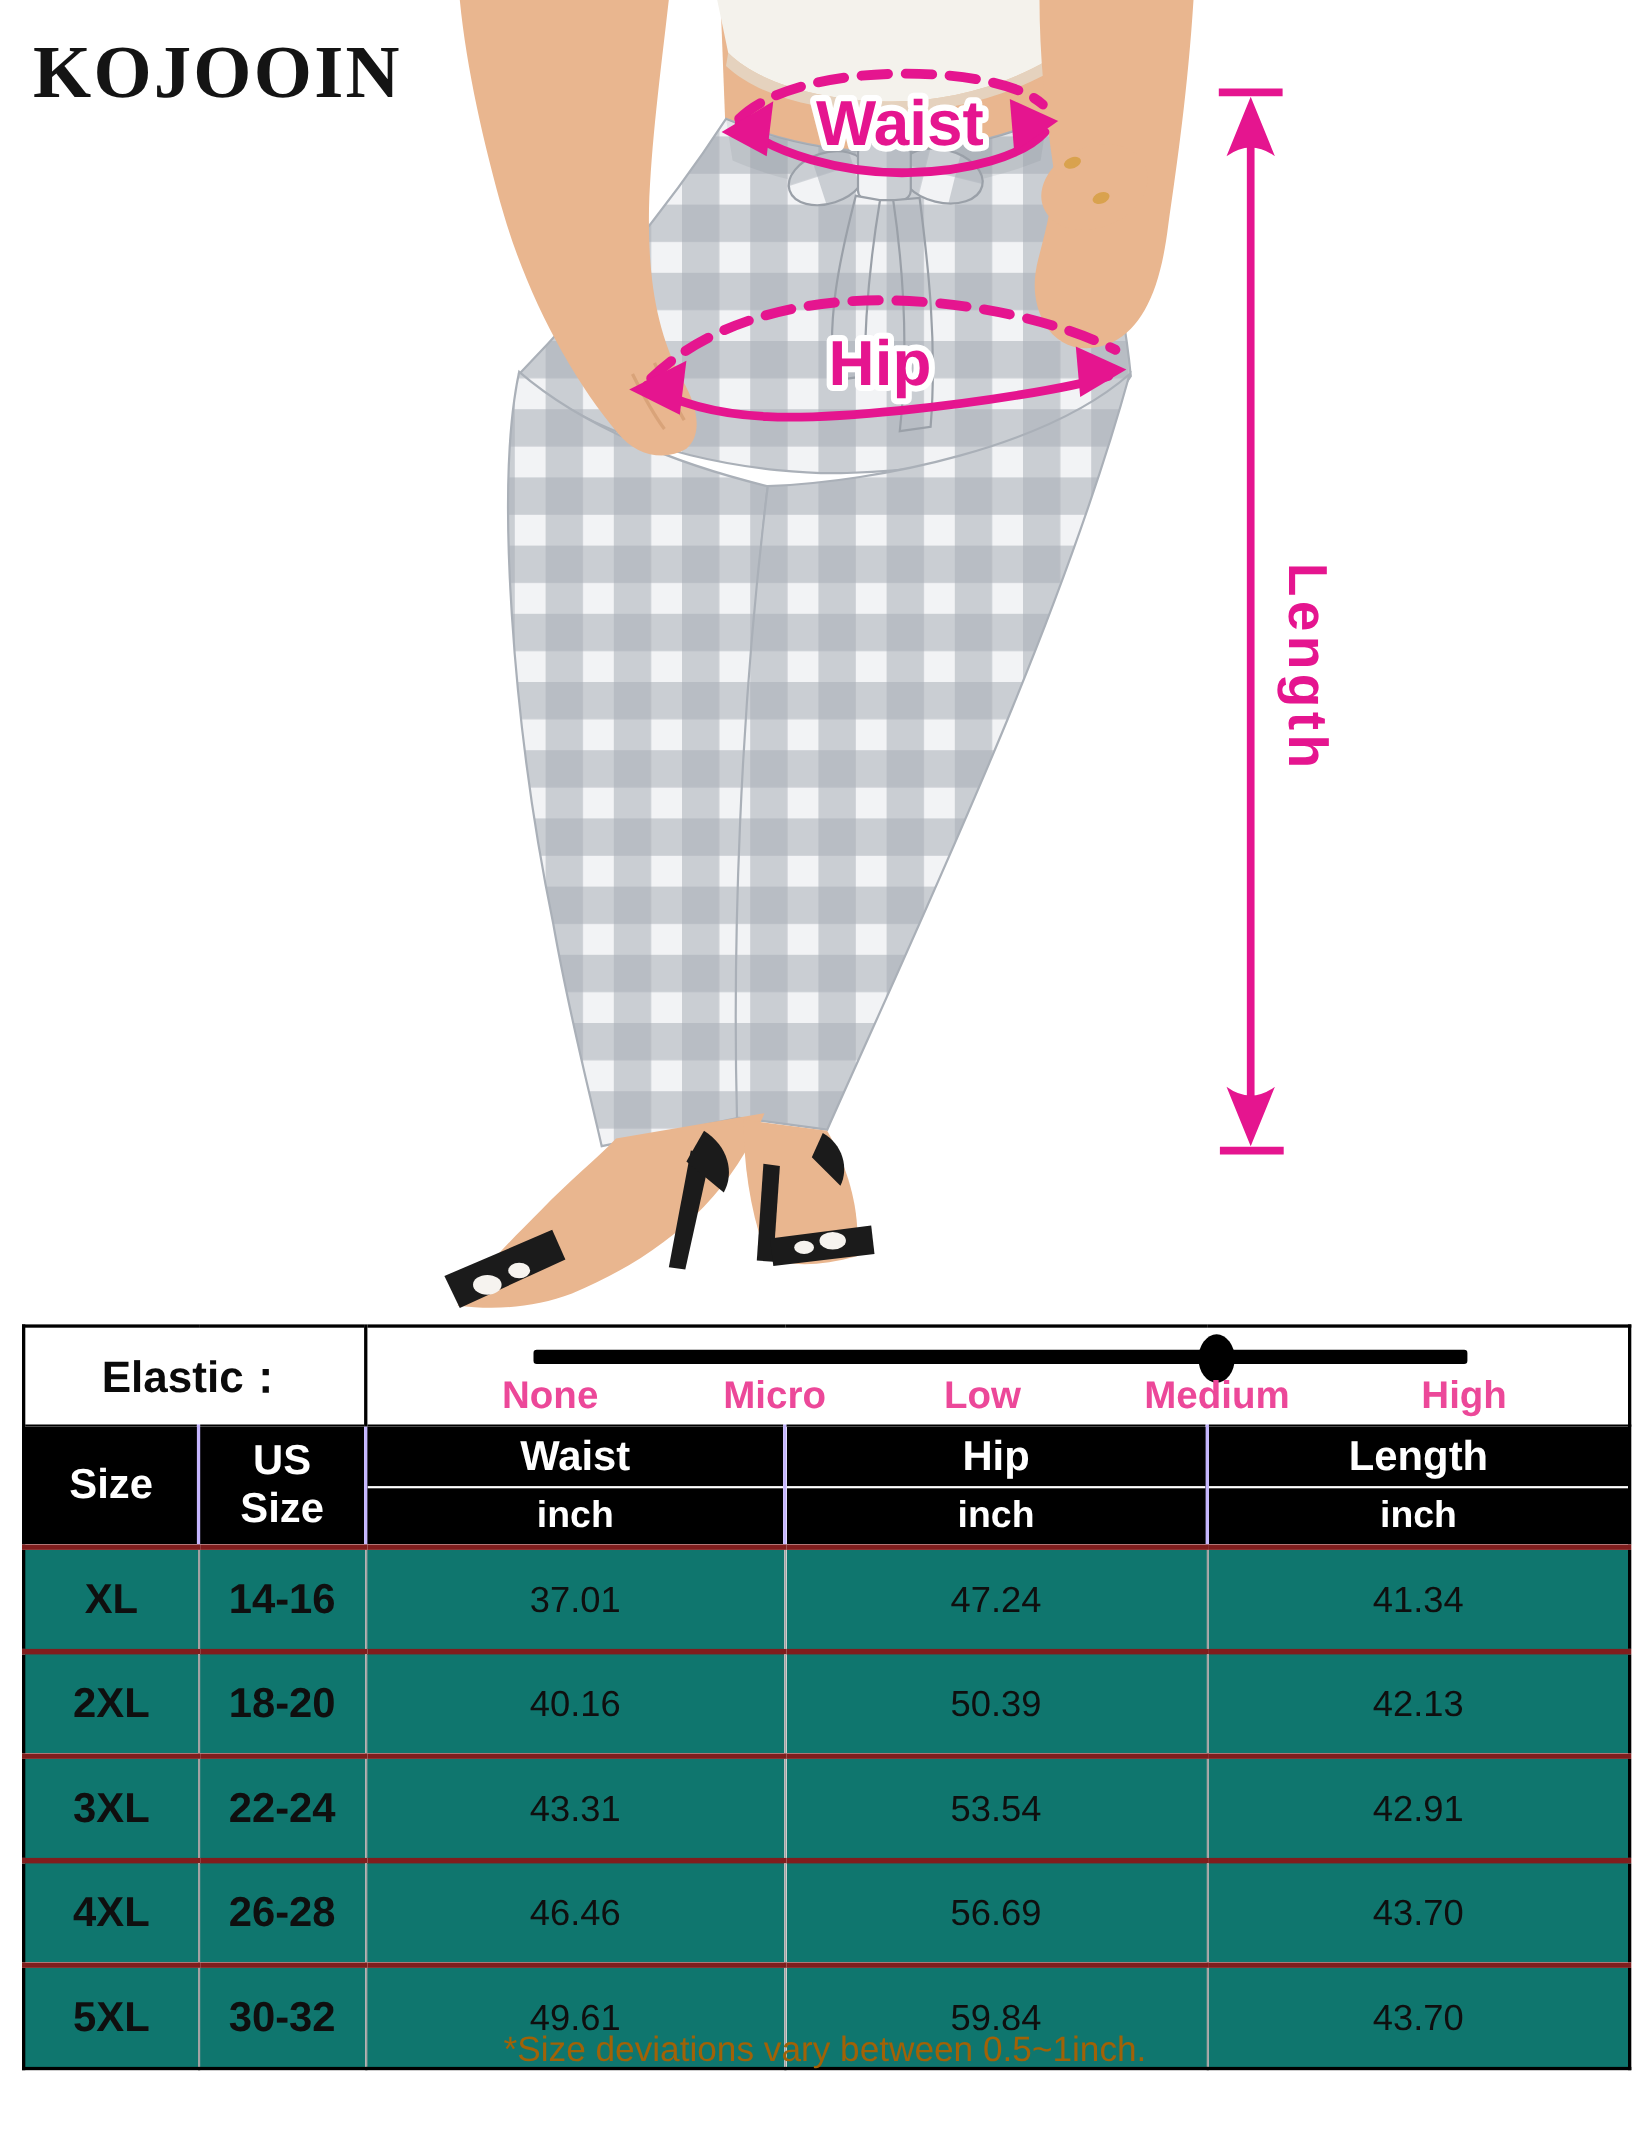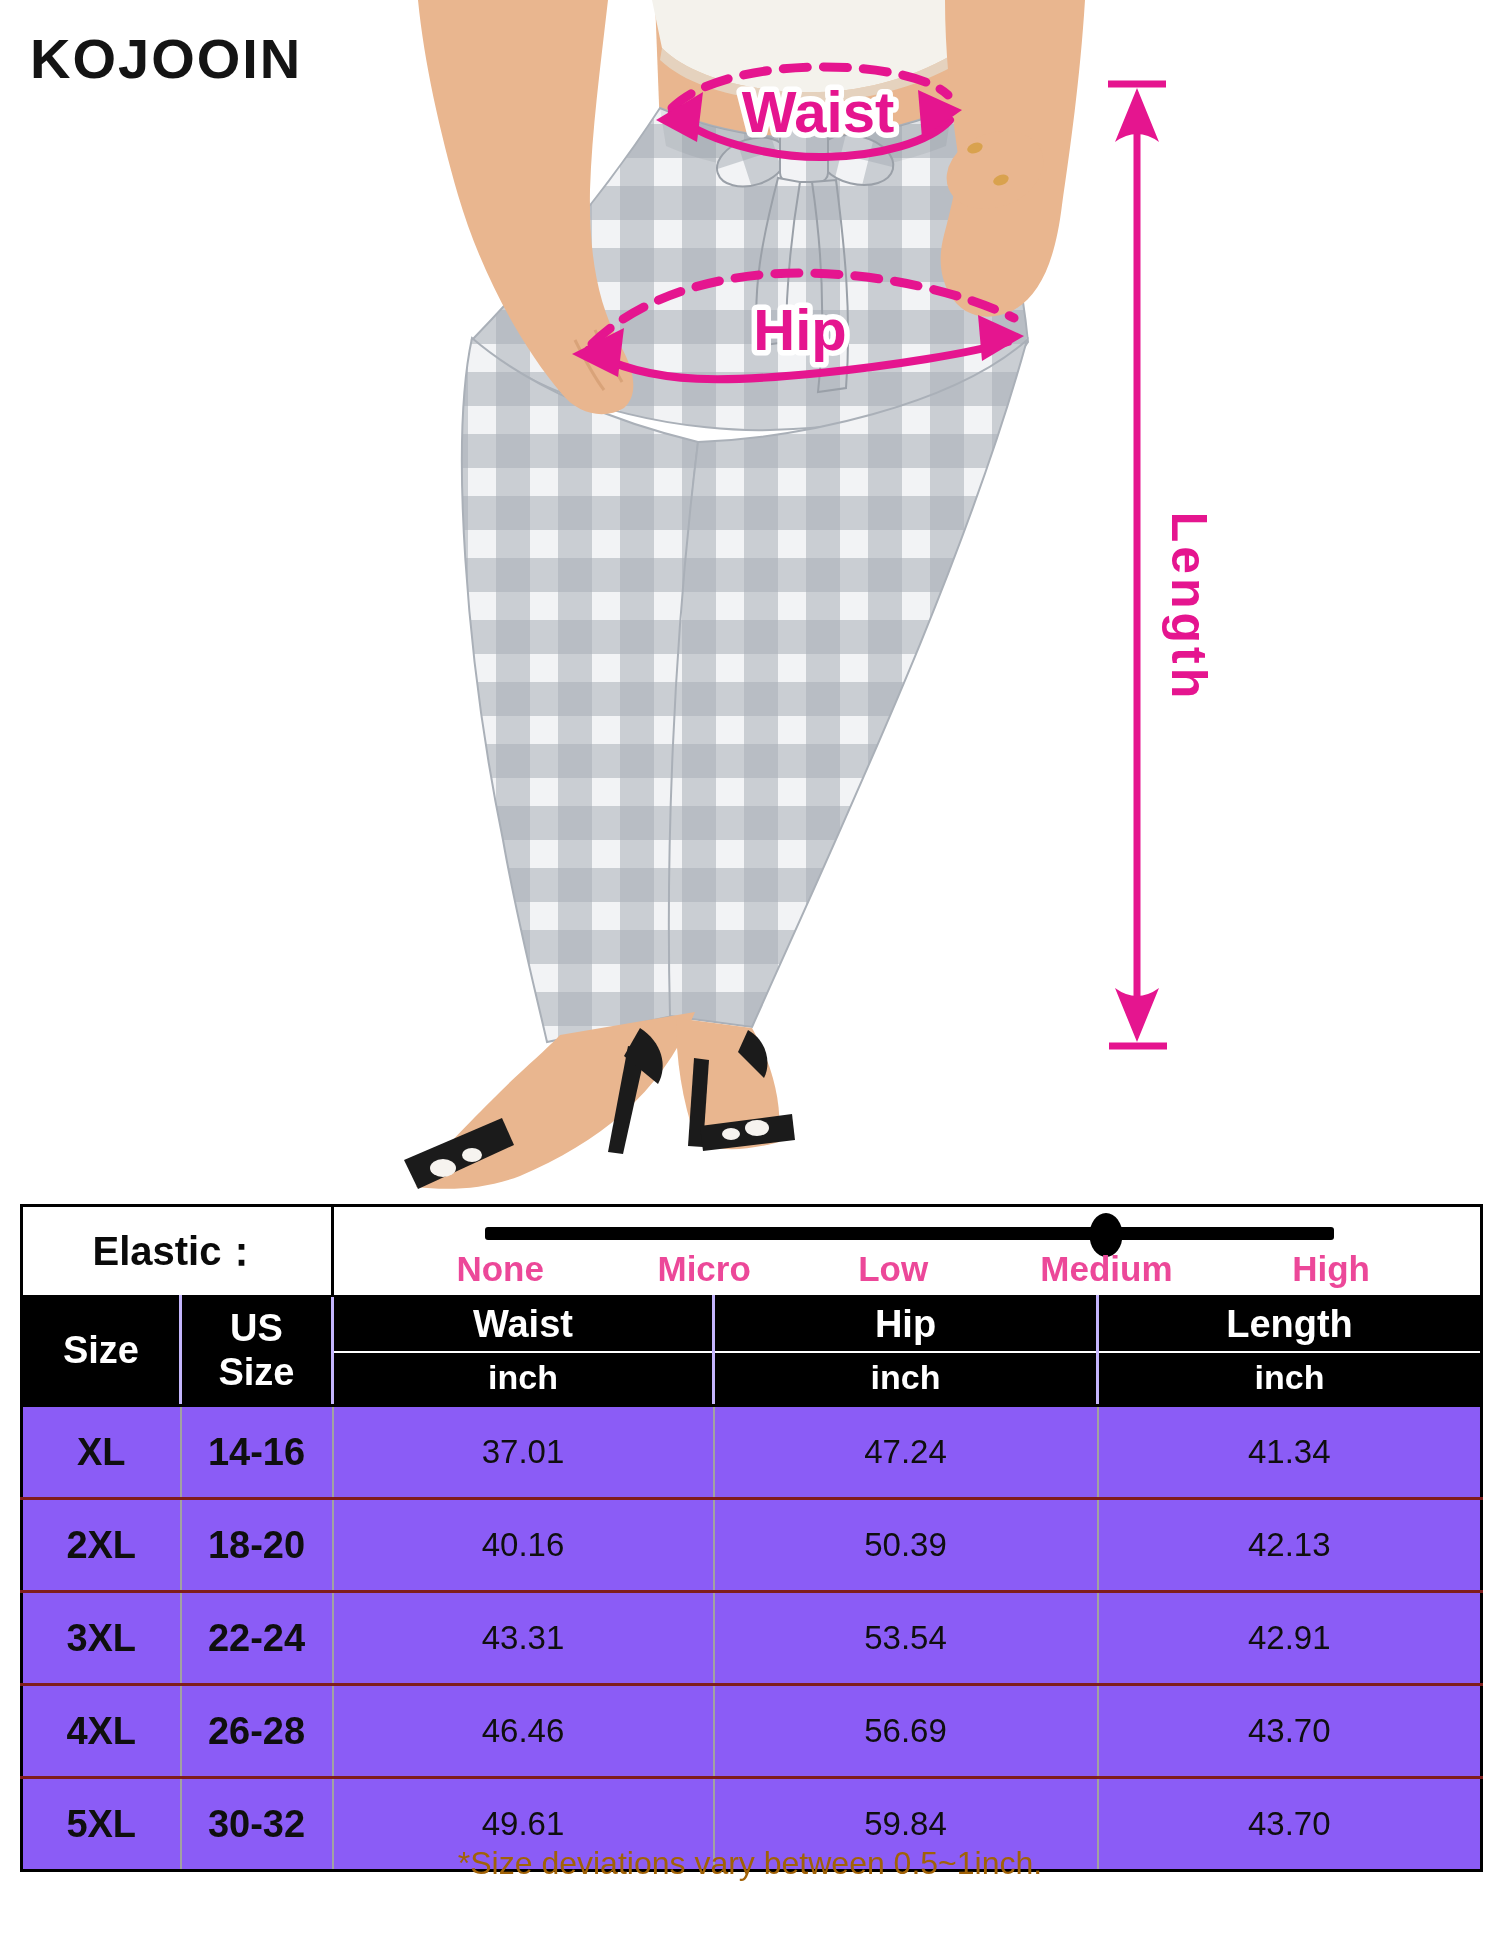--- a/index.html
+++ b/index.html
@@ -6,22 +6,22 @@
   .canvas{
     position:relative;
     width:1500px;height:1950px;
     background:#fff;
     font-family:"Liberation Sans", sans-serif;
     overflow:hidden;
   }
   
   .logo{
     position:absolute;left:30px;top:26px;
-    font-family:Liberation Sans, sans-serif;
-    font-weight:700;font-size:56px;letter-spacing:2px;
+    font-family:Liberation Serif, serif;
+    font-weight:700;font-size:68px;letter-spacing:2px;
     color:#141414;z-index:3;
   }
   
   .photo{position:absolute;left:0;top:0;width:1500px;height:1192px;}
   
   .table-wrap{position:absolute;left:20px;top:1192px;width:1344px;margin-top:12px;}
   table.size-table{
     width:1460px;border-collapse:collapse;table-layout:fixed;
     border:3px solid #000;
   }
@@ -53,22 +53,22 @@
   .head td + td{border-left:3px solid #c4b5fd;}
   .head td{border-bottom:3px solid #000;}
   .hlabel{font-weight:700;font-size:38px;line-height:1.15;}
   .us-head{display:block;margin:0 auto;max-width:80px;}
   .mh-name{height:52px;display:flex;align-items:center;justify-content:center;
            font-weight:700;font-size:38px;}
   .mh-unit{height:50px;display:flex;align-items:center;justify-content:center;
            font-weight:700;font-size:34px;border-top:2px solid #fff;}
   
   .data td{
-    height:90px;background:#8b5cf6;text-align:center;vertical-align:middle;
-    font-size:33px;color:#0f0f0f;border-top:3px solid #7f1d1d;
+    height:90px;background:#0f766e;text-align:center;vertical-align:middle;
+    font-size:33px;color:#0f0f0f;border-top:5px solid #7f1d1d;
   }
   .data td + td{border-left:2px solid #a2a2a2;}
   .data:first-of-type td{border-top:none;}
   .data .b{font-weight:700;font-size:38px;}
   
   .footnote{
     position:absolute;left:0;top:1845px;width:100%;
     text-align:center;font-size:32px;color:#a16207;
   }
 </style>

